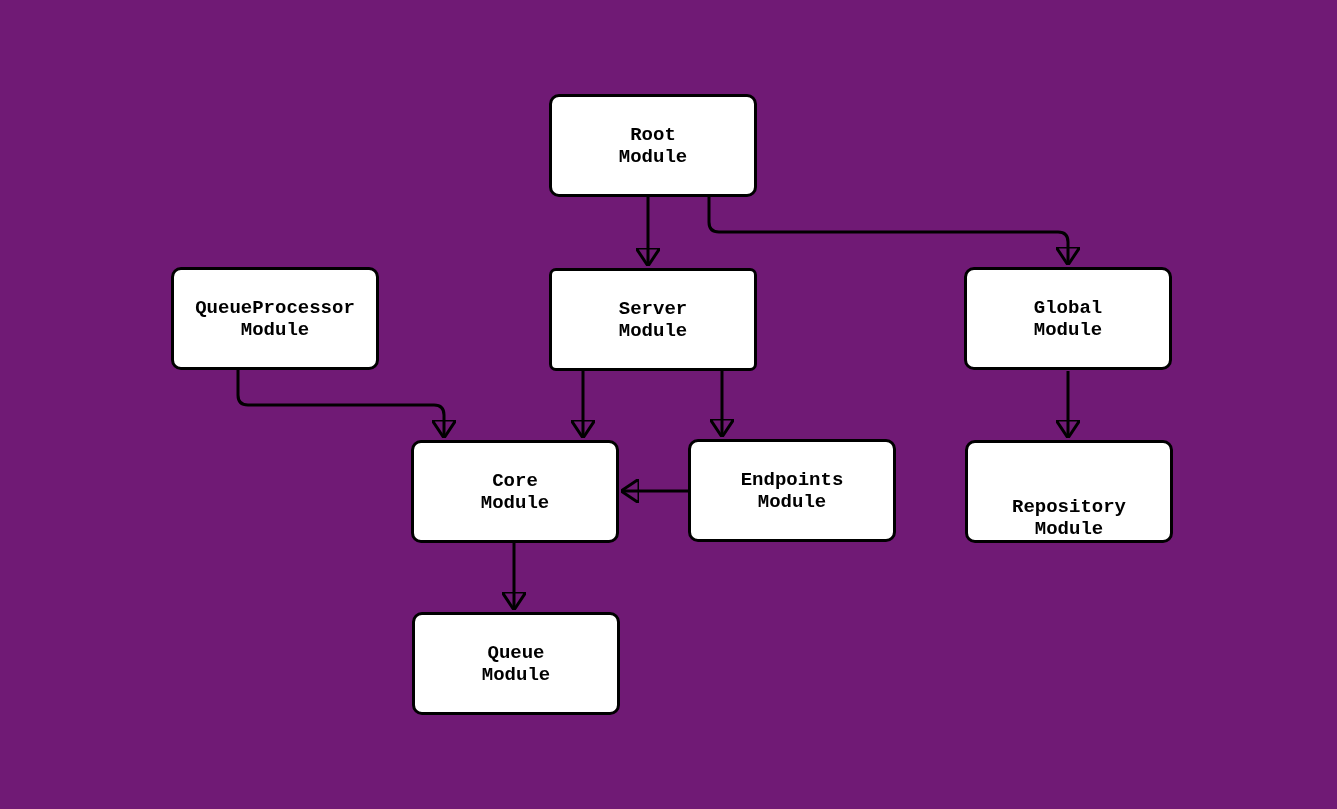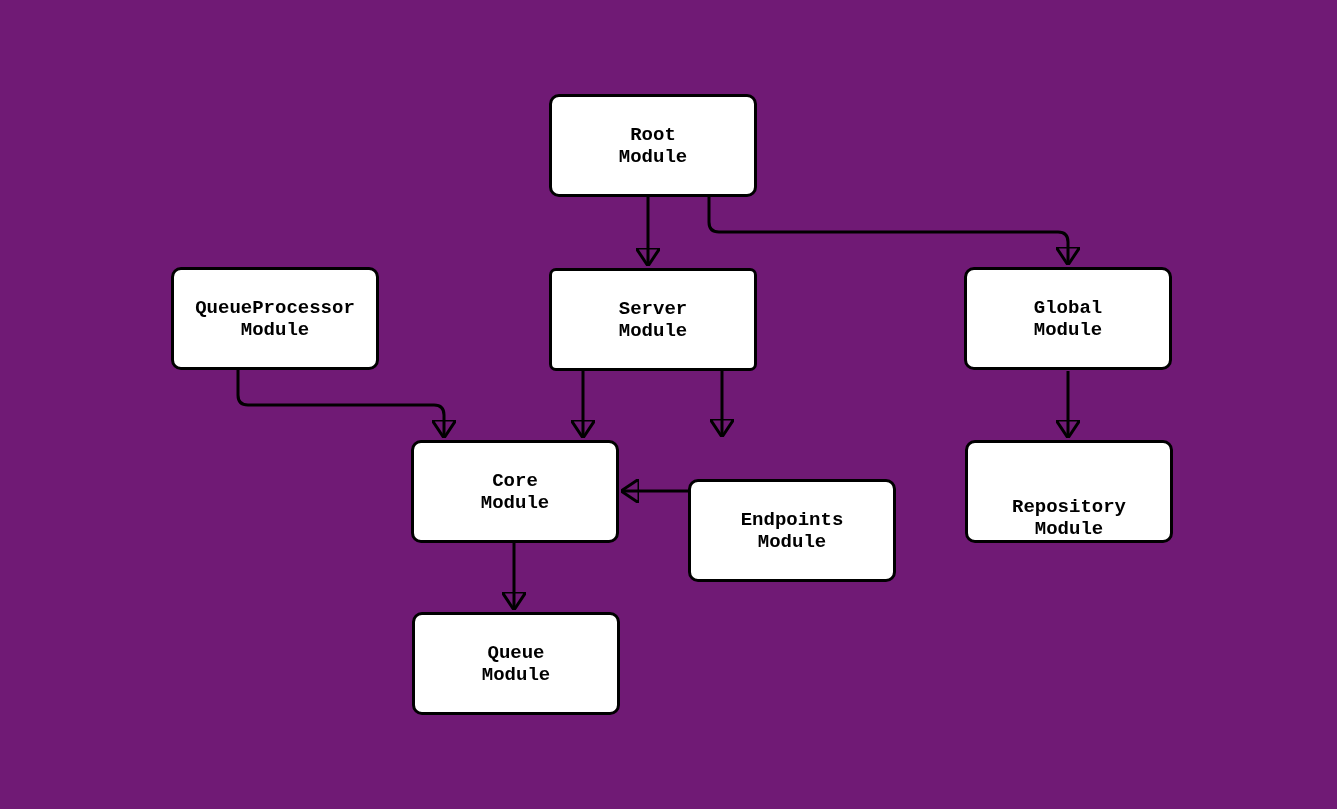--- a/index.html
+++ b/index.html
@@ -43,21 +43,21 @@
     font-weight: bold;
     font-size: 19px;
     line-height: 22px;
     color: #000000;
   }
   .node-root          { left: 549px;  top: 94px;  }
   .node-queueprocessor{ left: 134px;  top: 267px; margin-left: 37px; }
   .node-server        { left: 549px;  top: 268px; border-radius: 7px; }
   .node-global        { left: 964px;  top: 267px; }
   .node-core          { left: 411px;  top: 440px; text-align: center; }
-  .node-endpoints     { left: 688px;  top: 439px; margin-top: 40px; }
+  .node-endpoints     { left: 688px;  top: 439px; }
   .node-repository    { left: 965px;  top: 440px; justify-content: flex-end; }
   .node-queue         { left: 412px;  top: 612px; }
 </style>
 </head>
 <body>
 
 <div id="canvas">
 
   <svg id="edges" width="1337" height="809" viewBox="0 0 1337 809" xmlns="http://www.w3.org/2000/svg">
     <defs>

